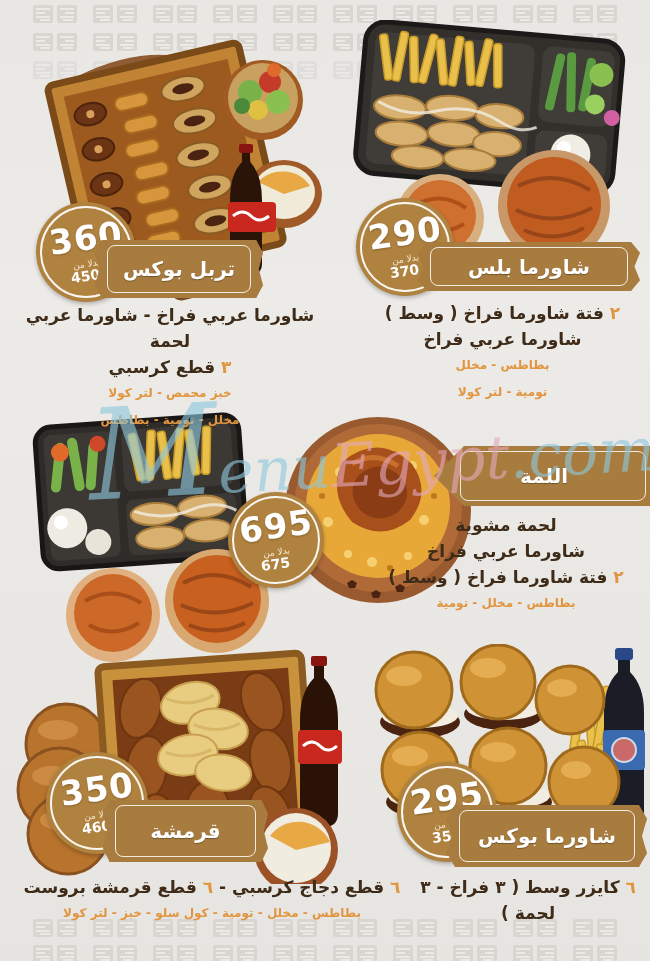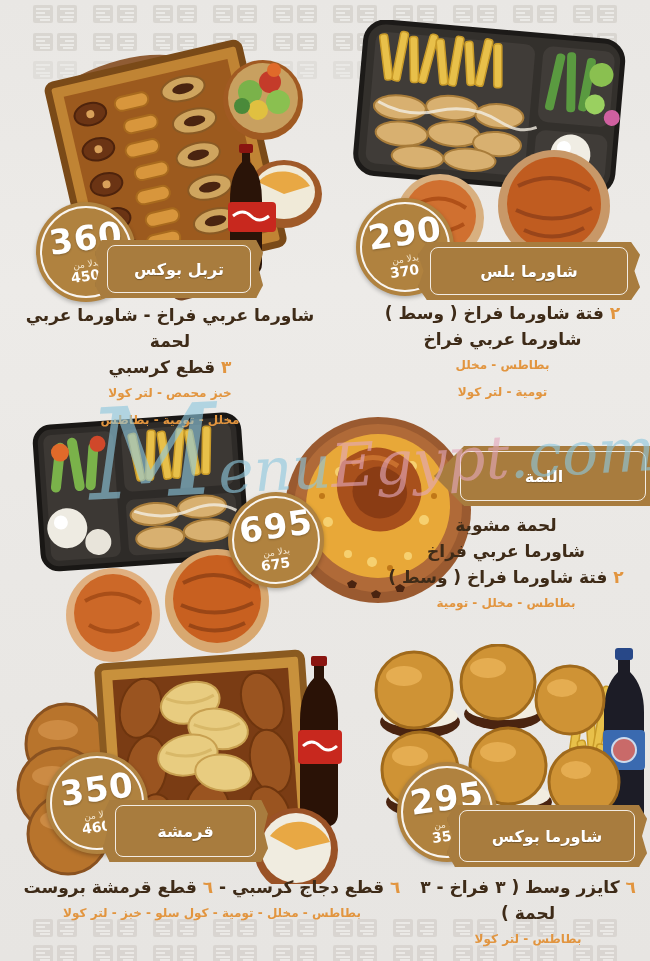--- a/index.html
+++ b/index.html
@@ -16,21 +16,21 @@
     display:flex;flex-direction:column;align-items:center;justify-content:center;z-index:6;}
   .badge::before{content:"";position:absolute;inset:4px;border:2px solid rgba(255,255,255,.92);border-radius:50%;}
   .badge .price{color:#fff;font-weight:bold;font-size:34px;line-height:34px;transform:rotate(-8deg);letter-spacing:1px;text-shadow:0 1px 2px rgba(0,0,0,.25);}
   .badge .was-label{color:#f4e7cf;font-size:9px;margin-top:4px;transform:rotate(-8deg);}
   .badge .was-price{color:#fff;font-weight:bold;font-size:14px;line-height:15px;transform:rotate(-8deg);}
   
   .banner{position:absolute;background:#a87c3e;z-index:6;box-shadow:0 2px 3px rgba(0,0,0,.25);
     clip-path:polygon(4% 0%,96% 0%,100% 22%,97.5% 50%,100% 78%,96% 100%,4% 100%,0% 78%,2.5% 50%,0% 22%);
     display:flex;align-items:center;justify-content:center;}
   .banner .inner{position:absolute;inset:5px 12px;border:1.5px solid rgba(255,255,255,.85);border-radius:8px;}
-  .banner .label{position:relative;color:#fff;font-weight:bold;font-size:16px;text-shadow:0 1px 1px rgba(0,0,0,.3);}
+  .banner .label{position:relative;color:#fff;font-weight:bold;font-size:20px;text-shadow:0 1px 1px rgba(0,0,0,.3);}
   .banner.point-left{clip-path:polygon(30px 0,100% 0,100% 100%,30px 100%,0 50%);}
   .banner.point-left .inner{inset:5px 8px 5px 26px;}
   
   .desc{position:absolute;z-index:5;text-align:center;color:#3e2b18;font-weight:bold;font-size:17px;line-height:26px;}
   .desc .accent{color:#e2953f;}
   .extras{color:#e2953f;font-weight:bold;font-size:12px;line-height:27px;}
   .photo{position:absolute;z-index:1;}
   
   .watermark{position:absolute;left:88px;top:392px;z-index:8;pointer-events:none;
     direction:ltr;font-family:"DejaVu Serif","Liberation Serif",serif;font-style:italic;
@@ -427,21 +427,21 @@
     <path d="M66 186 q26 -16 52 2 M70 206 q22 12 46 -2" stroke="#b05018" stroke-width="4" fill="none"></path>
     <circle cx="206" cy="186" r="56" fill="#c89868"></circle>
     <circle cx="206" cy="184" r="47" fill="#c05c20"></circle>
     <path d="M170 166 q36 -18 72 4 M168 190 q38 18 76 -2 M176 210 q30 14 60 -2" stroke="#99451a" stroke-width="4" fill="none"></path>
   </svg>
   <div class="badge" style="left:356px;top:198px;width:98px;height:98px;">
     <div class="price">290</div>
     <div class="was-label">بدلا من</div>
     <div class="was-price">370</div>
   </div>
-  <div class="banner" style="left:418px;top:242px;width:222px;height:58px;">
+  <div class="banner" style="left:418px;top:242px;width:222px;height:49px;">
     <div class="inner"></div>
     <div class="label">شاورما بلس</div>
   </div>
   <div class="desc" style="left:365px;top:300px;width:275px;">
     <div><span class="accent">٢</span><span> فتة شاورما فراخ ( وسط )</span></div>
     <div><span>شاورما عربي فراخ</span></div>
     <div class="extras">بطاطس - مخلل</div>
     <div class="extras">تومية - لتر كولا</div>
   </div>
 
@@ -641,16 +641,15 @@
     <div class="price">295</div>
     <div class="was-label">بدلا من</div>
     <div class="was-price">350</div>
   </div>
   <div class="banner" style="left:447px;top:805px;width:200px;height:62px;">
     <div class="inner"></div>
     <div class="label">شاورما بوكس</div>
   </div>
   <div class="desc" style="left:412px;top:874px;width:232px;">
     <div><span class="accent">٦</span><span> كايزر وسط ( ٣ فراخ - ٣ لحمة )</span></div>
-    <div class="extras">بطاطس - لتر كولا</div>
   </div>
 
 </div>
 
 </body></html>

